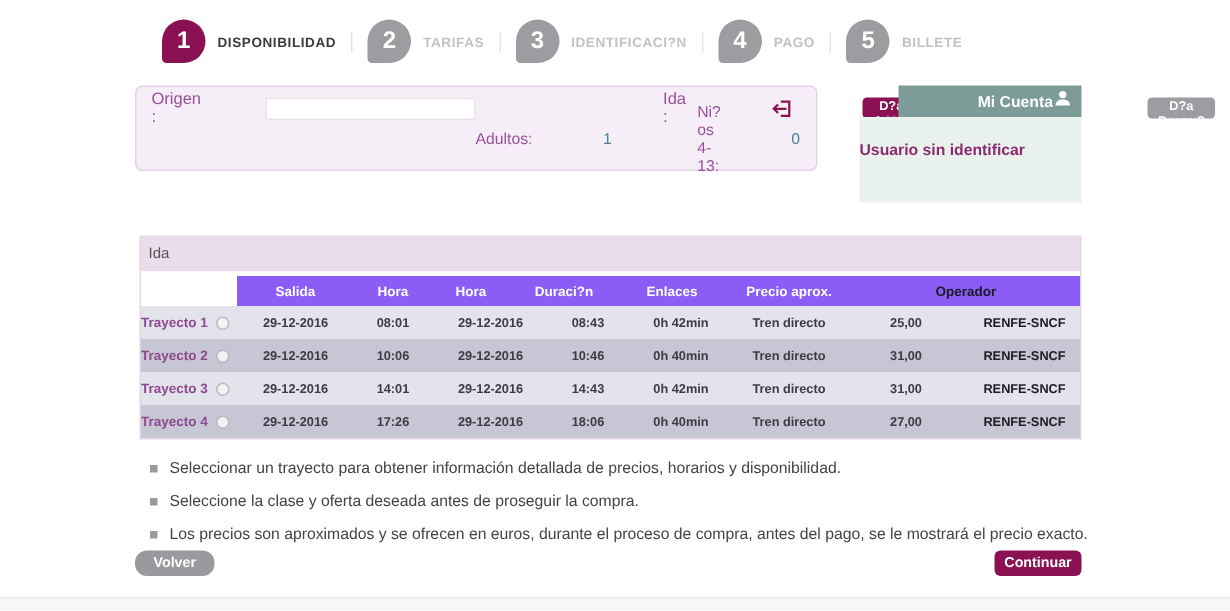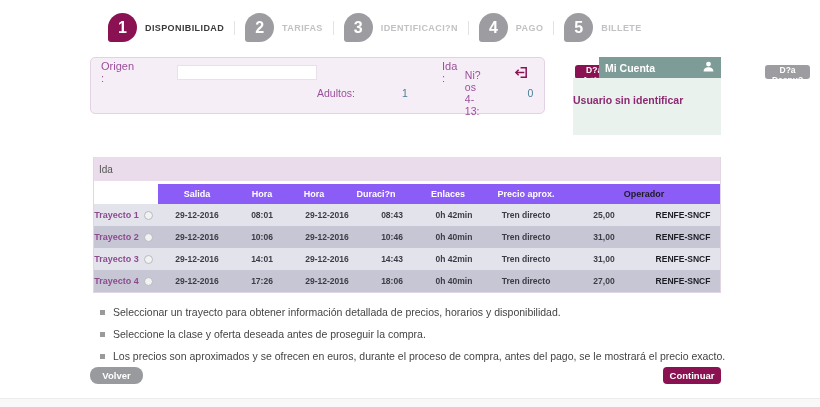--- a/index.html
+++ b/index.html
@@ -36,41 +36,41 @@
   .pill-purple { background:#8a1253; }
   .pill-gray { background:#9d9da1; }
   .date-input { width:56px; text-align:left; margin:0 2px; }
   .pax-row { margin-top:3px; padding-left:216px; }
   .pax-label { color:#9a4f9a; font-size:10.5px; margin-right:4px; }
   .pax-value { color:#477f96; font-size:10.5px; margin-right:14px; }
 
   
   .account { position:absolute; left:573px; top:57px; width:148px; }
   .account-header { height:21px; background:#7e9c97; display:flex; align-items:center;
-    justify-content:space-between; padding:0 6px;margin-left:26px; }
+    justify-content:flex-end; padding:0 6px;margin-left:26px; }
   .account-title { color:#fff; font-size:10.5px; font-weight:bold; }
   .account-body { height:57px; background:#e9f2ed; display:flex; padding-top:16px; }
   .account-status { color:#8e2a72; font-size:10.5px; font-weight:bold; }
 
   
   .table-wrap { position:absolute; left:93px; top:157px; width:628px;
     border:1px solid #e2d6e2; border-top:none; }
   .ida-bar { height:24px; background:#eadcea; display:flex; align-items:center;
     padding-left:5px; font-size:10px; color:#555; }
   .gap { height:3px; background:#fff; }
   .thead { display:flex; height:20px; }
   .thead .cell { background:#8b5cf6; color:#fff; font-size:9px; font-weight:bold;
     display:flex; align-items:center; justify-content:center; }
   .thead .c0 { background:#fff; }
   .trow { display:flex; height:22px; cursor:pointer; }
   .trow .cell { display:flex; align-items:center; justify-content:center;
     font-size:8.5px; font-weight:bold; color:#3c3c46; }
   .trow.light .cell { background:#e3e3eb; }
   .trow.dark .cell { background:#c6c6d4; }
-  .trow .c0 { justify-content:center; padding-right:5px; }
+  .trow .c0 { justify-content:flex-start; padding-right:5px; }
   .trayecto-label { color:#8e4a8e; font-size:9px; font-weight:bold; margin-right:5px; }
   .radio { width:9px; height:9px; border-radius:50%; background:#f2f2f2;
     border:1px solid #b9b9c2; cursor:pointer; }
   .cell.c0 { width:64px; } .cell.c1 { width:78px; } .cell.c2 { width:52px; }
   .cell.c3 { width:78px; } .cell.c4 { width:52px; } .cell.c5 { width:72px; }
   .cell.c6 { width:72px; } .cell.c7 { width:84px; } .cell.c8 { flex:1; color:#1c1c24; }
 
   
   .notes { position:absolute; left:100px; top:306px; }
   .note { display:flex; align-items:flex-start; margin-bottom:10px; }

